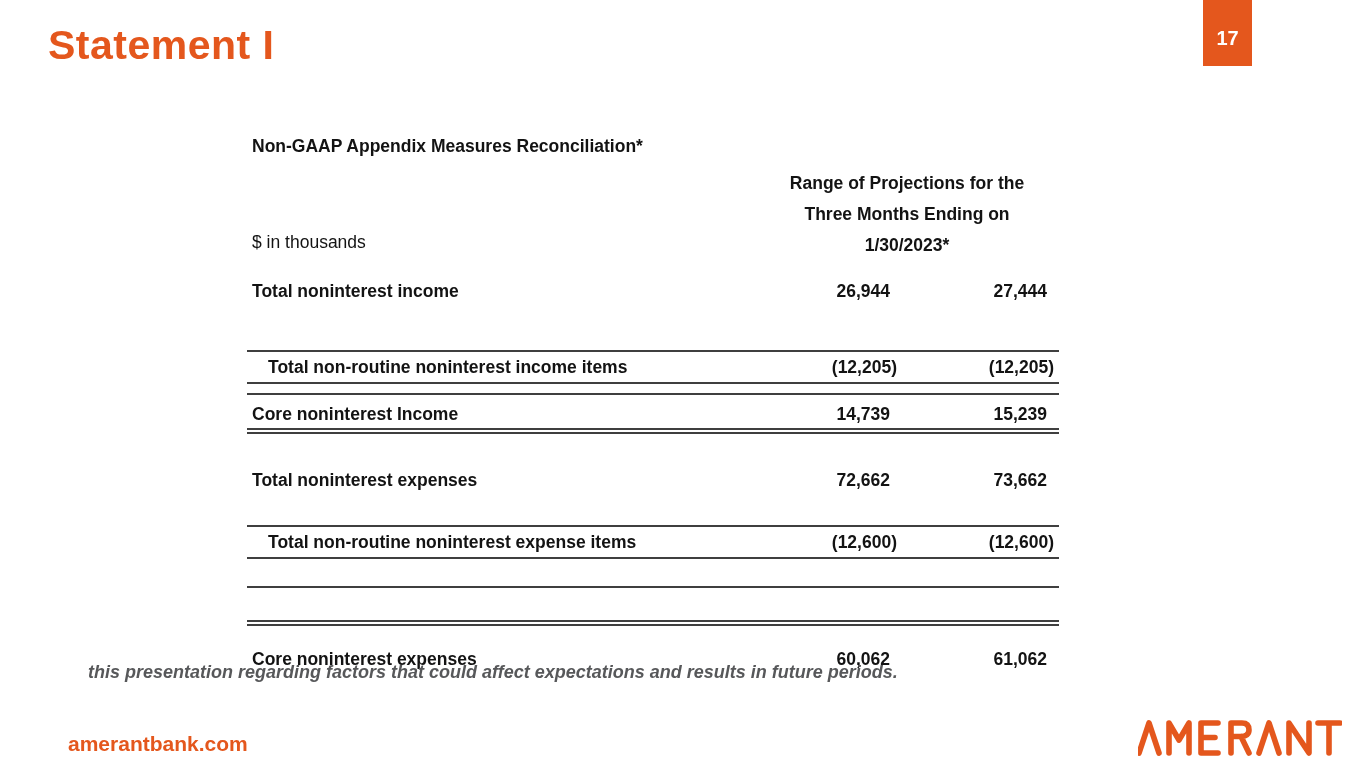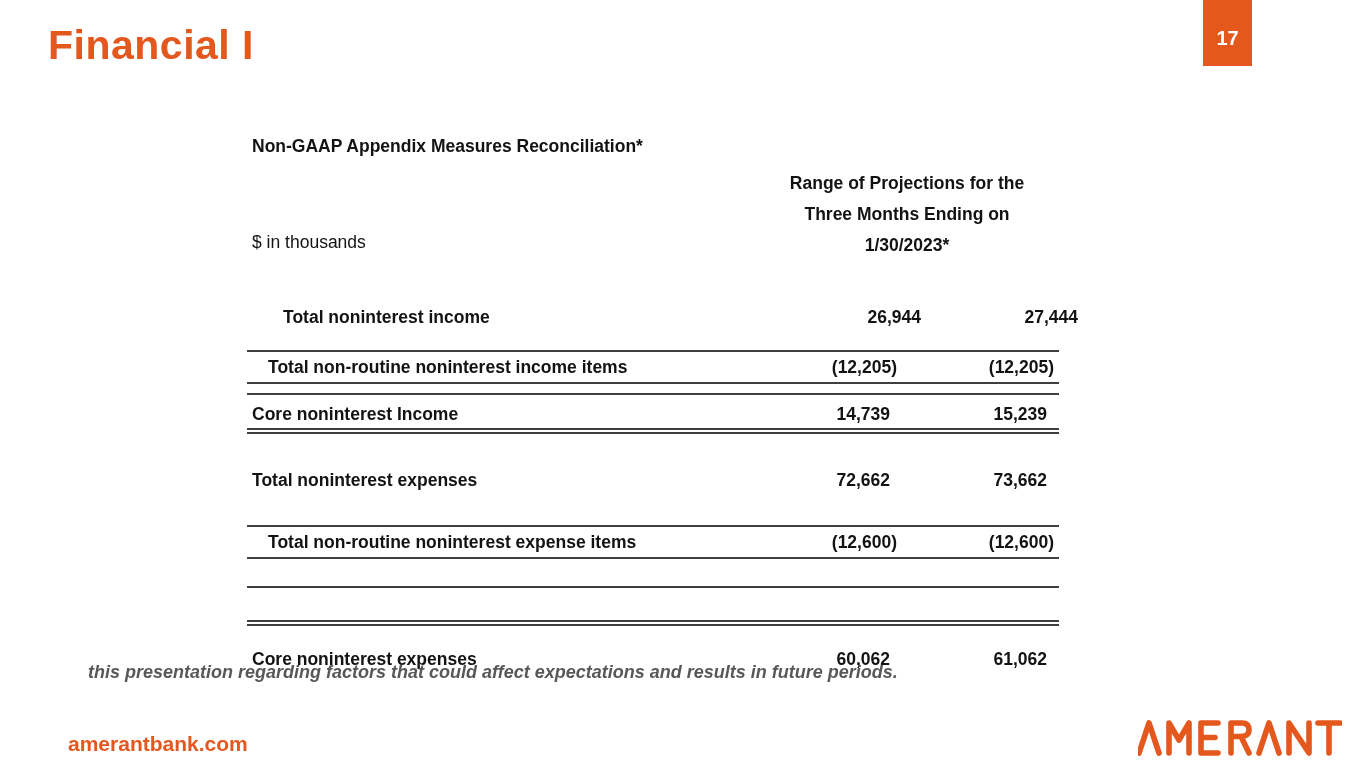--- a/index.html
+++ b/index.html
@@ -47,21 +47,21 @@
   .row {
     position:absolute; left:0; width:812px; height:22px;
     font-size:17.5px; font-weight:700; line-height:22px;
   }
   .row .lbl { position:absolute; left:5px; white-space:nowrap; }
   .row.indent .lbl { left:21px; }
   .row .c1 { position:absolute; right:162px; white-space:nowrap; }
   .row .c2 { position:absolute; right:5px;  white-space:nowrap; }
   .row.pos .c1 { right:169px; }
   .row.pos .c2 { right:12px; }
-  .r1 { top:178px;margin-left:31px; } .r2 { top:228px; } .r3 { top:275px; }
+  .r1 { top:152px; } .r2 { top:228px; } .r3 { top:275px; }
   .r4 { top:341px; } .r5 { top:403px; } .r6 { top:472px;margin-top:48px; }
   .rule {
     position:absolute; left:0; width:812px; height:2px;
     background:#3F3F3F;
   }
   .ln1 { top:222px; } .ln2 { top:254px; } .ln3 { top:265px; }
   .ln4a { top:300px; } .ln4b { top:304px; }
   .ln5 { top:397px; } .ln6 { top:429px; } .ln7 { top:458px; }
   .ln8a { top:492px; } .ln8b { top:496px; }
 
@@ -80,21 +80,21 @@
     margin-left:41px;
   }
   .logo { position:absolute; left:1138px; top:719px; width:204px; height:38px; }
   .logo svg { display:block; }
 </style>
 </head>
 <body>
 
 <div class="slide">
 
-  <h1 class="title">Financial I</h1>
+  <h1 class="title">Statement I</h1>
 
   <div class="page-num">
     <span>17</span>
   </div>
 
   <div class="fin-table">
     <div class="tbl-title">Non-GAAP Appendix Measures Reconciliation*</div>
 
     <div class="col-hdr">
       <div>Range of Projections for the</div>

